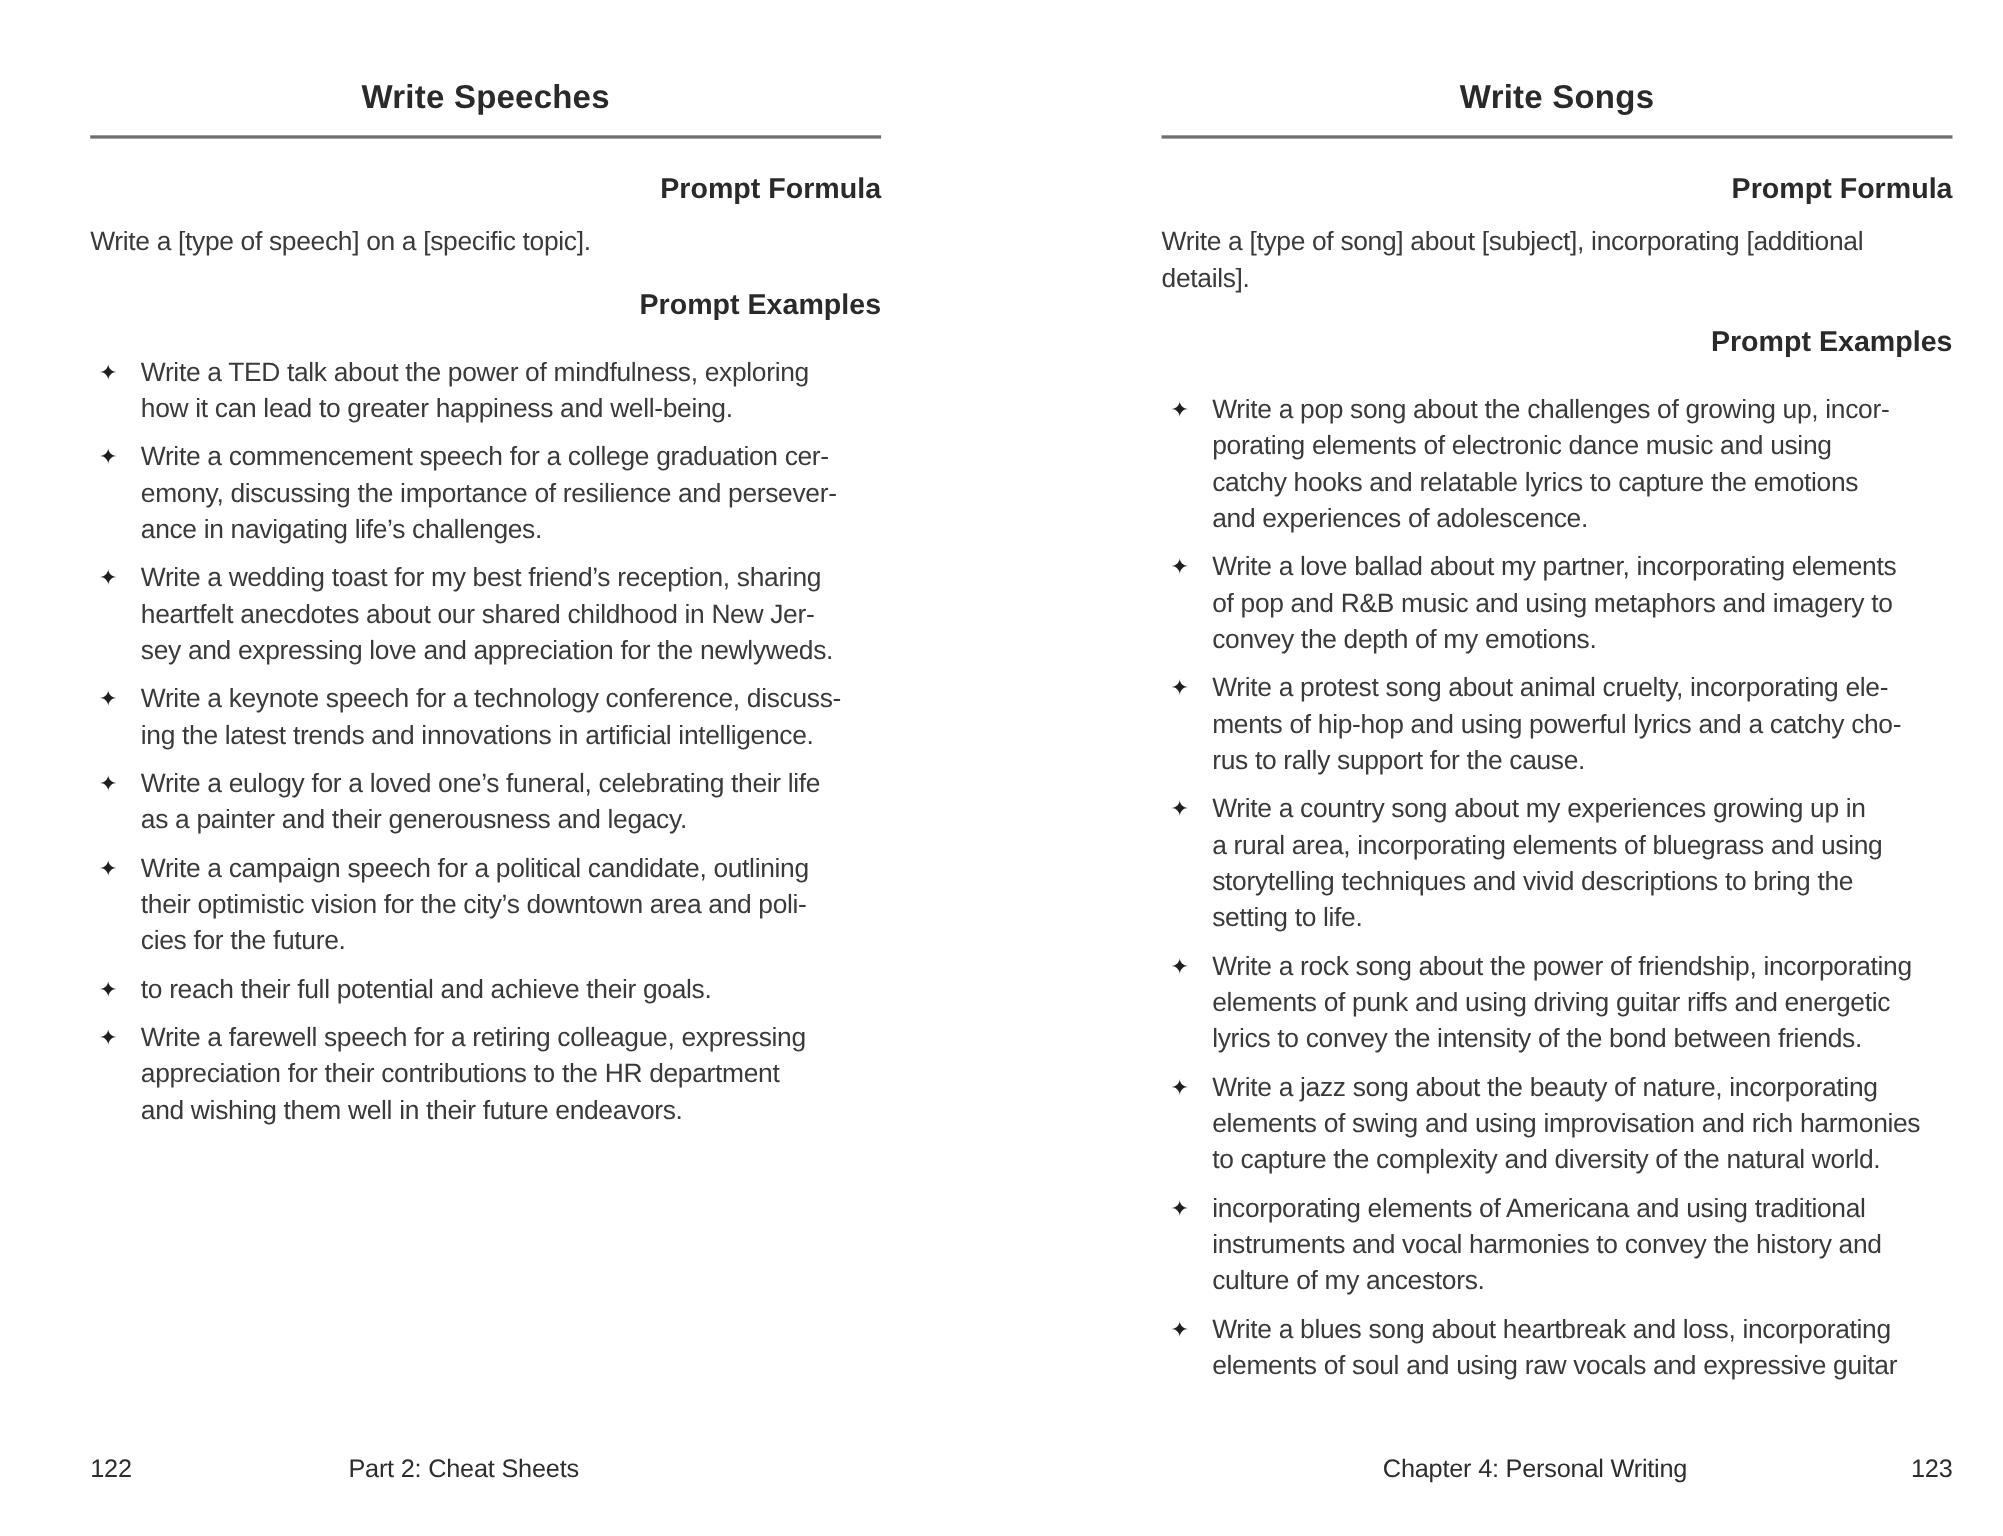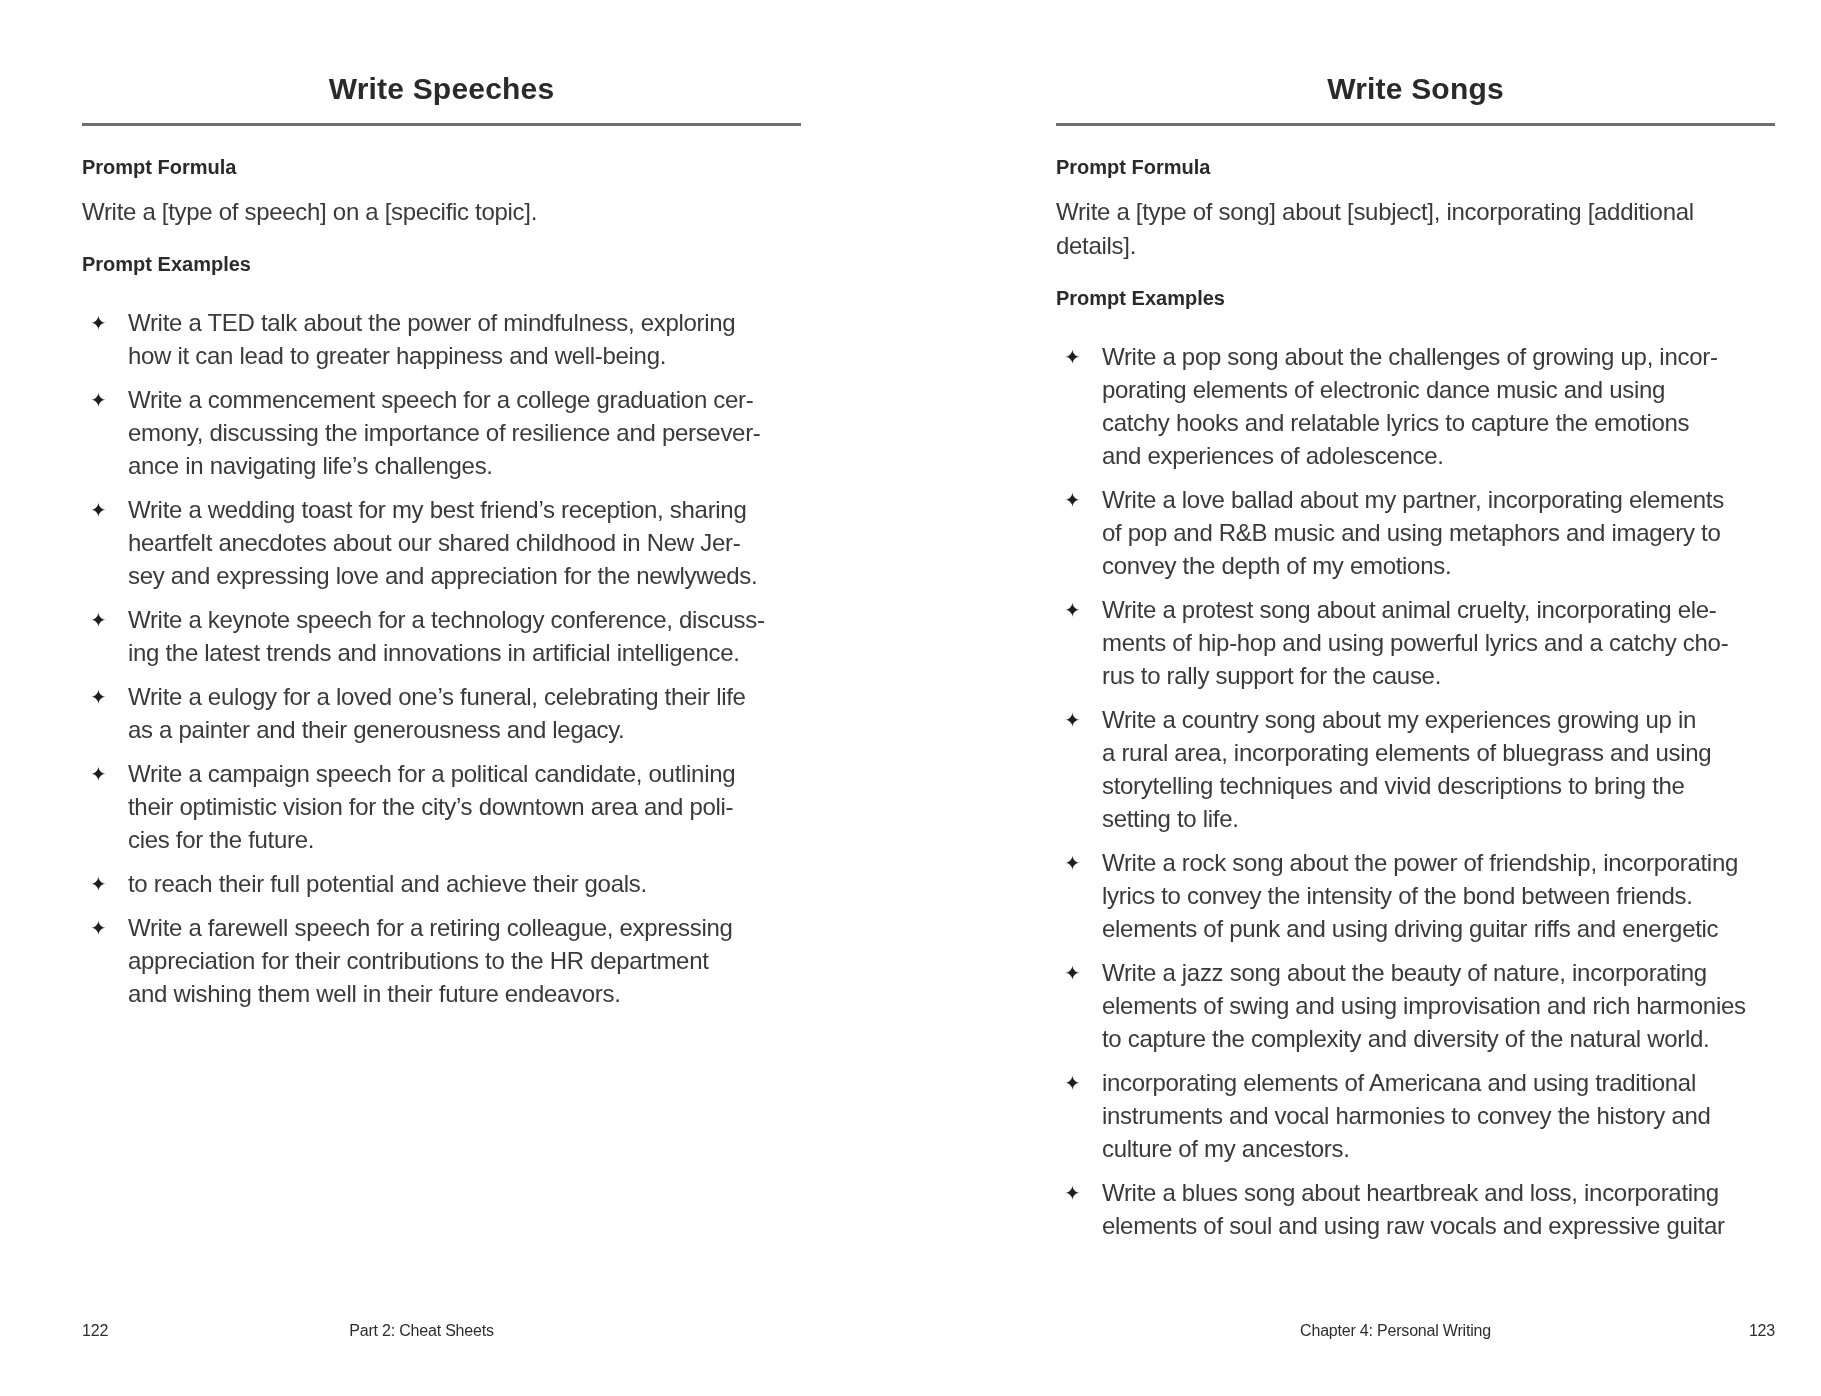--- a/index.html
+++ b/index.html
@@ -24,22 +24,22 @@
     letter-spacing: 0.2px;
   }
   .title-rule {
     margin: 17px 0 0 0;
     border: none;
     border-top: 3px solid #6f6f6f;
     height: 0;
   }
   .section-heading {
     margin: 30px 0 0 0;
-    text-align: left;
-    font-size: 20px;
+    text-align: right;
+    font-size: 26px;
     font-weight: 700;
     color: #2a2a2a;
   }
   .section-heading.examples { margin-top: 24px; }
 
   .formula { margin: 16px 0 0 0; font-size: 24px; line-height: 34px; letter-spacing: -0.3px; }
   .formula .line { white-space: nowrap; }
 
   .examples-list { list-style: none; margin: 30px 0 0 0; padding: 0; }
   .example-item {
@@ -57,21 +57,21 @@
     line-height: 33px;
     color: #1e1e1e;
   }
   .lines .line { white-space: nowrap; }
 
   .footer {
     position: absolute;
     top: 1322px;
     left: 0;
     width: 100%;
-    font-size: 16px;
+    font-size: 23px;
     color: #2d2d2d;
     letter-spacing: -0.2px;
   }
   .footer .footer-label {
     display: block;
     text-align: center;
     transform: translateX(-20px);
   }
   .footer .page-num { position: absolute; top: 0; }
   .footer .page-num.left  { left: 0; }
@@ -196,22 +196,22 @@
           <div class="line">Write a country song about my experiences growing up in</div>
           <div class="line">a rural area, incorporating elements of bluegrass and using</div>
           <div class="line">storytelling techniques and vivid descriptions to bring the</div>
           <div class="line">setting to life.</div>
         </div>
       </li>
       <li class="example-item">
         <span class="bullet">✦</span>
         <div class="lines">
           <div class="line">Write a rock song about the power of friendship, incorporating</div>
+          <div class="line">elements of punk and using driving guitar riffs and energetic</div>
           <div class="line">lyrics to convey the intensity of the bond between friends.</div>
-          <div class="line">elements of punk and using driving guitar riffs and energetic</div>
         </div>
       </li>
       <li class="example-item">
         <span class="bullet">✦</span>
         <div class="lines">
           <div class="line">Write a jazz song about the beauty of nature, incorporating</div>
           <div class="line">elements of swing and using improvisation and rich harmonies</div>
           <div class="line">to capture the complexity and diversity of the natural world.</div>
         </div>
       </li>

